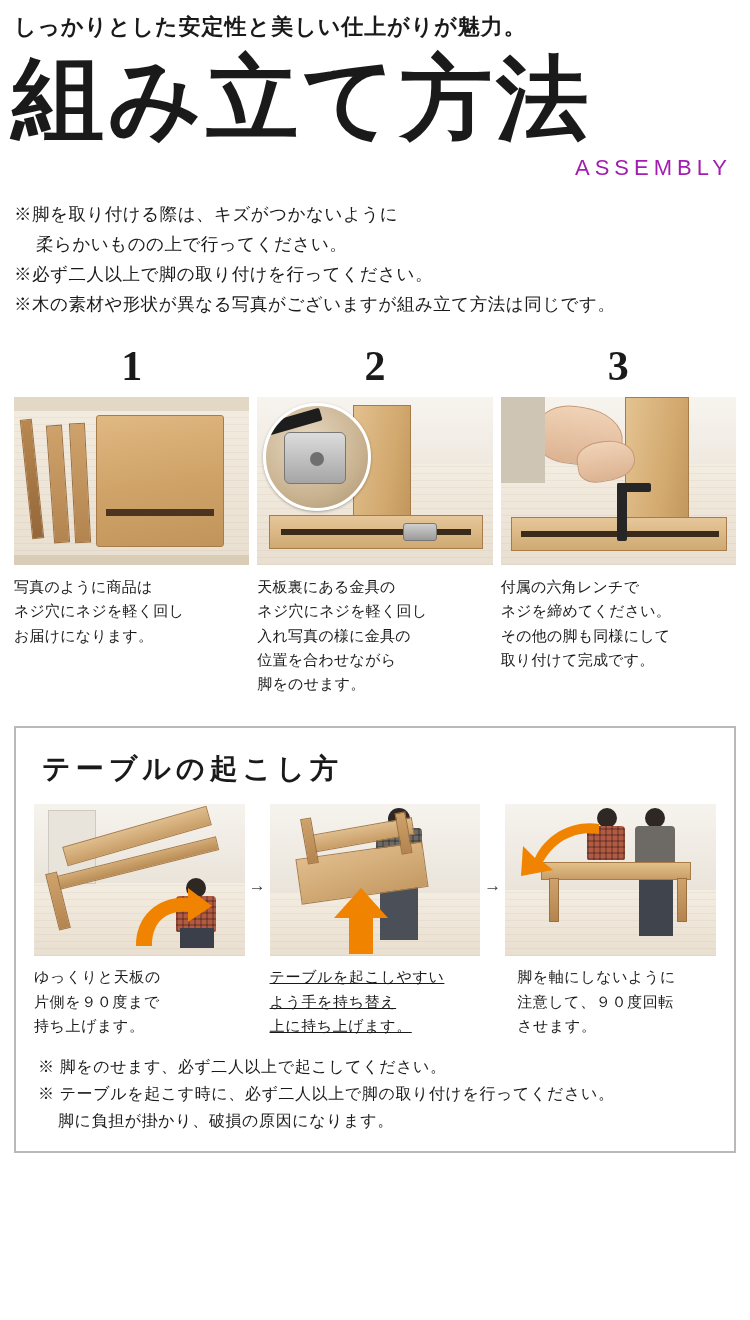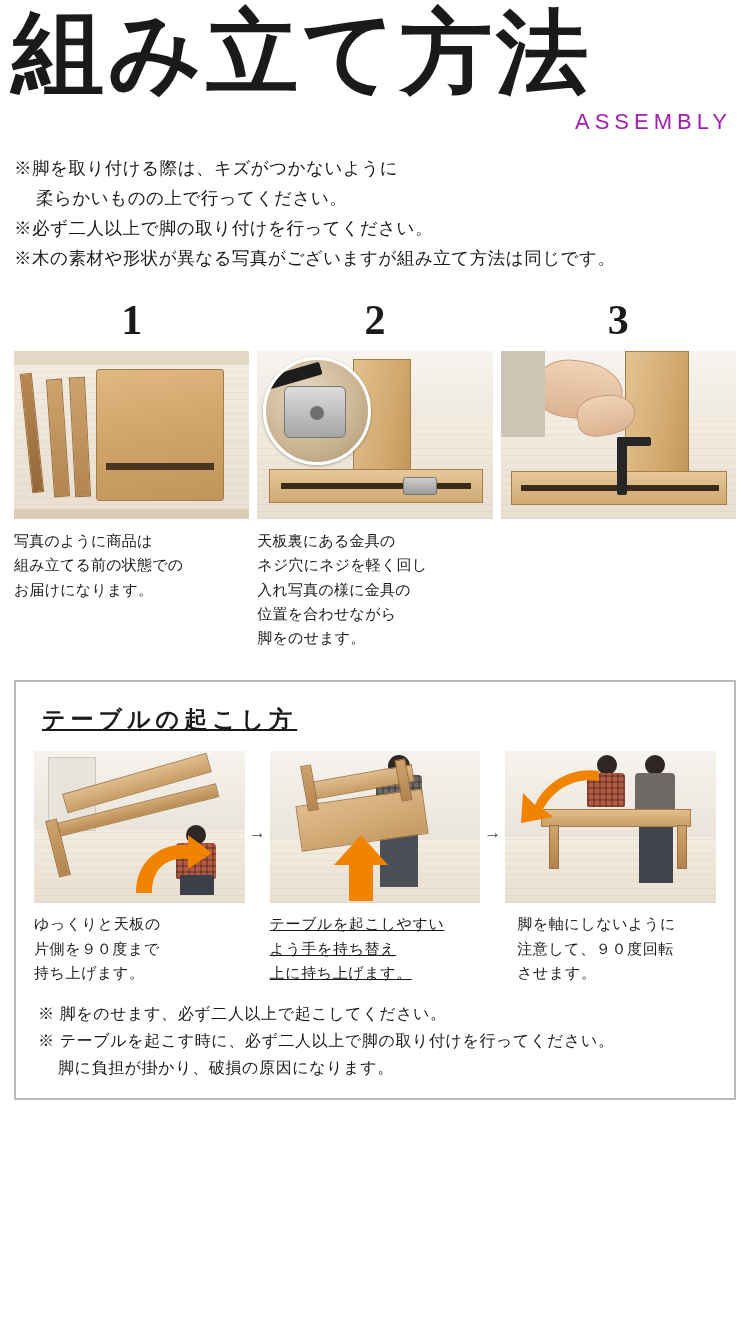--- a/index.html
+++ b/index.html
@@ -130,25 +130,24 @@
     border-radius: 2px;
   }
 
   
   .section {
     margin: 30px 6px 0 6px;
     border: 2px solid #b9b9b9;
     padding: 20px 18px 16px 18px;
   }
   .section-title {
-    font-size: 23px;
+    font-size: 28px;
     font-weight: bold;
     letter-spacing: 5px;
     padding: 2px 0 16px 8px;
-    text-decoration: underline;
   }
   .flow {
     display: flex;
     align-items: flex-start;
     gap: 0;
   }
   .flow-col { width: 222px; }
   .arrow-col {
     width: 26px;
     font-size: 17px;
@@ -183,20 +182,21 @@
     line-height: 1.68;
     letter-spacing: 0.6px;
   }
   .warn .ind { display:block; padding-left: 20px; }
 </style>
 </head>
 <body>
 
 <div class="page">
 
+  <div class="lead">しっかりとした安定性と美しい仕上がりが魅力。</div>
   <div class="bigtitle">組み立て方法</div>
   <div class="assembly">ASSEMBLY</div>
 
   <div class="notes">
     <div>※脚を取り付ける際は、キズがつかないように</div>
     <span class="indent">柔らかいものの上で行ってください。</span>
     <div>※必ず二人以上で脚の取り付けを行ってください。</div>
     <div>※木の素材や形状が異なる写真がございますが組み立て方法は同じです。</div>
   </div>
 
@@ -209,21 +209,21 @@
         <div class="board" style="left:82px; top:18px; width:128px; height:132px; border-radius:3px;
              background:linear-gradient(170deg,#e0b882 0%,#d0a469 50%,#c1945b 100%);"></div>
         <div class="slot" style="left:92px; top:112px; width:108px; height:7px; background:#4a3520;"></div>
         <div class="leg" style="left:36px; top:28px; width:16px; height:118px; transform:rotate(-4deg);"></div>
         <div class="leg" style="left:58px; top:26px; width:16px; height:120px; transform:rotate(-3deg);"></div>
         <div class="leg" style="left:12px; top:22px; width:12px; height:120px; background:linear-gradient(180deg,#b8884f,#94673a); transform:rotate(-6deg);"></div>
         <div style="position:absolute; left:0; top:0; width:100%; height:14px; background:#e3d8c6;"></div>
         <div style="position:absolute; left:0; bottom:0; width:100%; height:10px; background:#d9cdb8;"></div>
       </div>
       <div class="step-cap" style="white-space:pre-line;">写真のように商品は
-組み立てる前の状態での
+ネジ穴にネジを軽く回し
 お届けになります。</div>
     </div>
 
     <div class="step">
       <div class="step-num">2</div>
       <div class="photo">
         <div class="wall"></div>
         <div class="tatami" style="top:40%;"></div>
         <div class="board" style="left:96px; top:8px; width:58px; height:132px;
              background:linear-gradient(100deg,#e2c08e 0%,#d2a96f 60%,#c0945a 100%);"></div>
@@ -254,20 +254,24 @@
              background:linear-gradient(100deg,#e4c391 0%,#d3aa70 60%,#c1955b 100%);"></div>
         <div class="board" style="left:10px; top:120px; width:216px; height:34px;
              background:linear-gradient(180deg,#e6c79a,#cfa971);"></div>
         <div class="slot" style="left:20px; top:134px; width:198px; height:6px;"></div>
         <div class="tool" style="left:116px; top:86px; width:10px; height:58px;"></div>
         <div class="tool" style="left:116px; top:86px; width:34px; height:9px;"></div>
         <div class="hand" style="left:36px; top:10px; width:86px; height:58px; transform:rotate(8deg);"></div>
         <div class="hand" style="left:76px; top:44px; width:58px; height:40px; transform:rotate(-10deg);"></div>
         <div style="position:absolute; left:0; top:0; width:44px; height:86px; background:#cfc5b5;"></div>
       </div>
+      <div class="step-cap" style="white-space:pre-line;">付属の六角レンチで
+ネジを締めてください。
+その他の脚も同様にして
+取り付けて完成です。</div>
     </div>
   </div>
 
   <div class="section">
     <div class="section-title">テーブルの起こし方</div>
 
     <div class="flow">
 
       <div class="flow-col">
         <div class="photo2">

